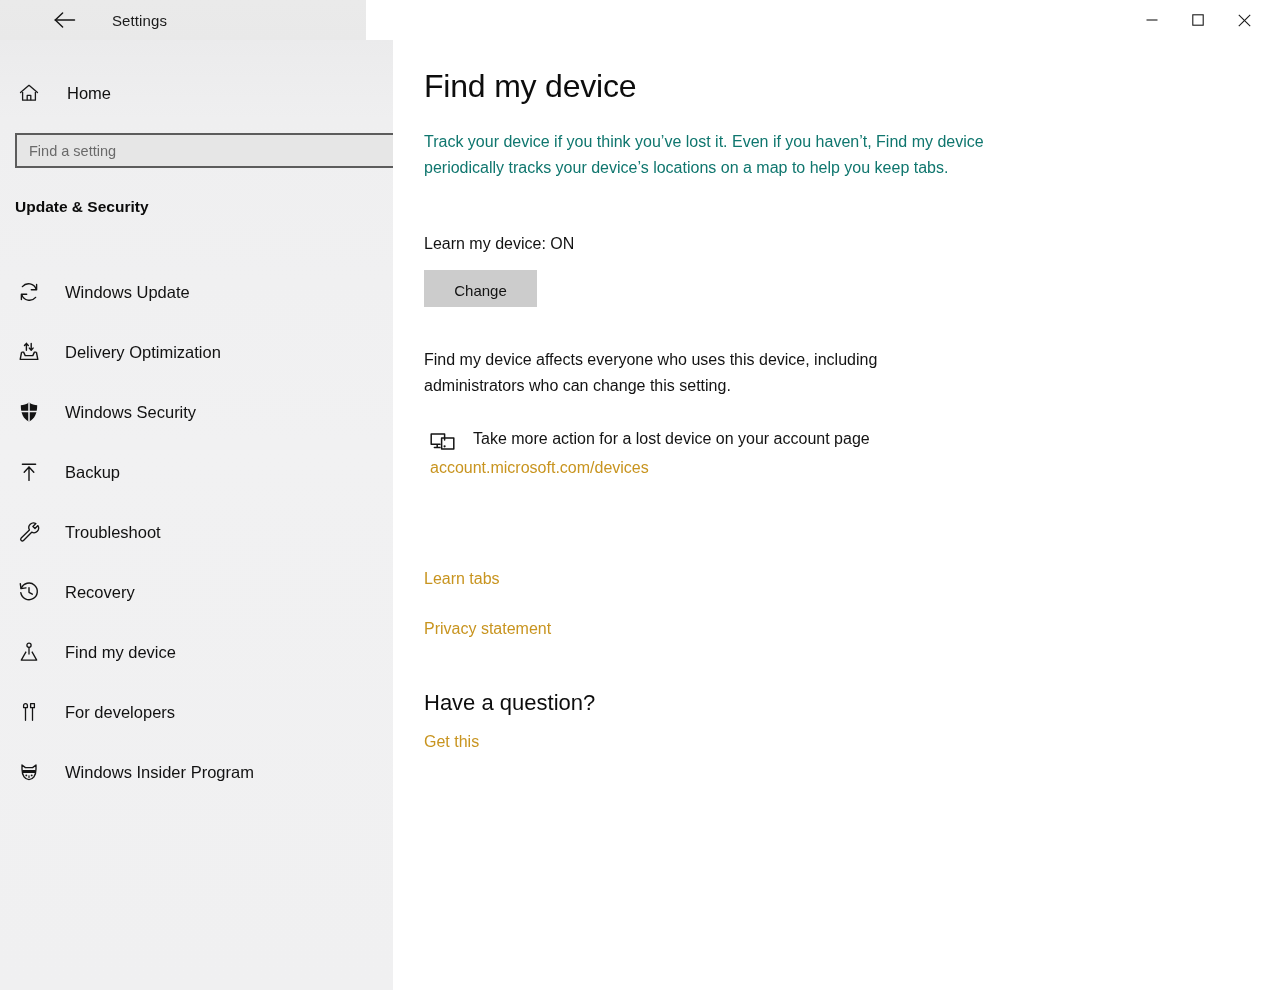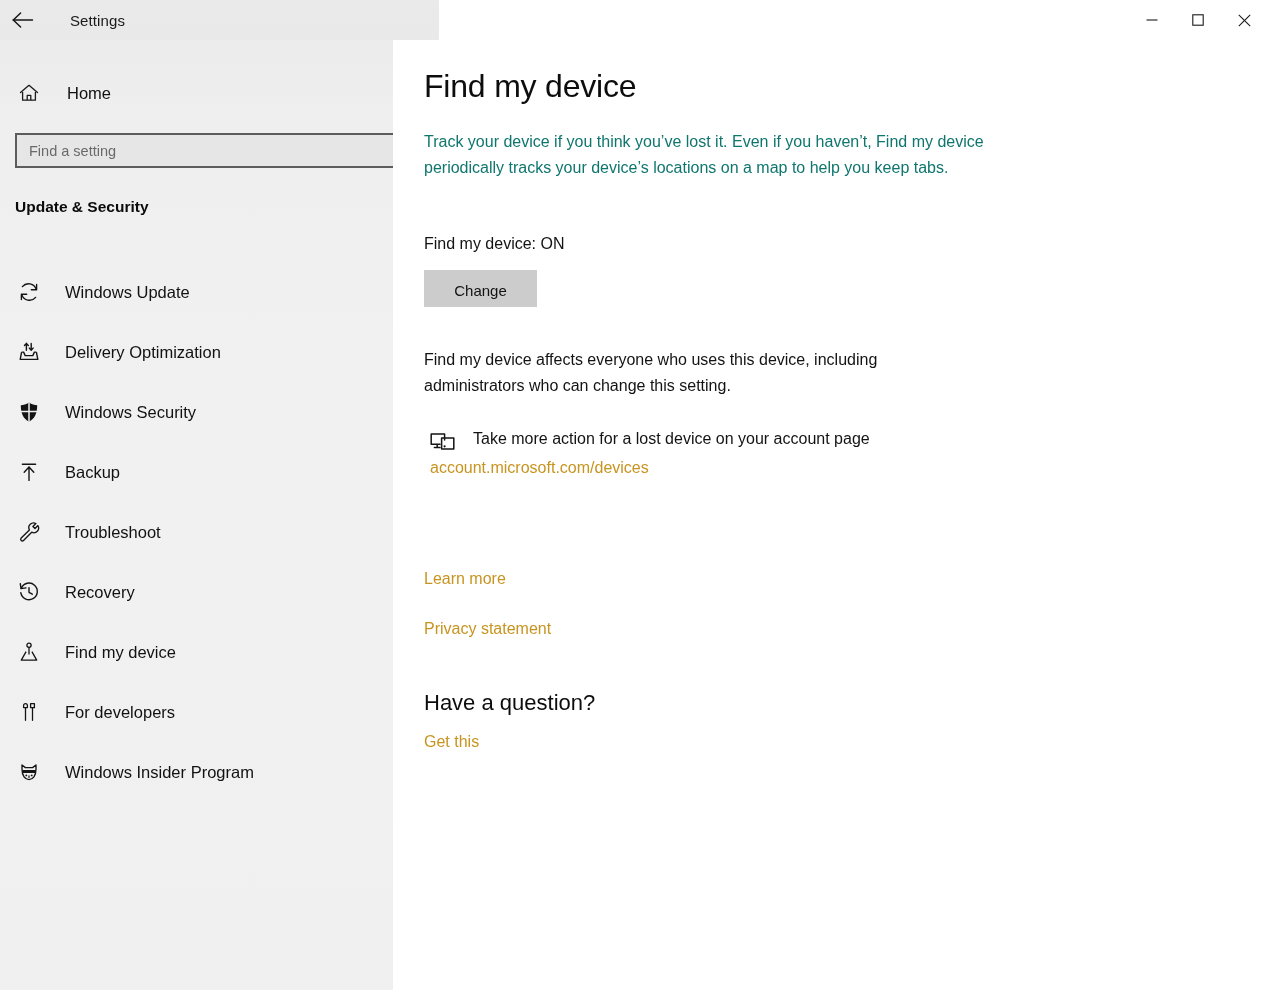--- a/index.html
+++ b/index.html
@@ -24,25 +24,26 @@
   .titlebar {
     position: absolute;
     top: 0; left: 0;
     width: 1267px;
     height: 40px;
     z-index: 40;
     display: flex;
     align-items: center;
   }
   .titlebar-left {
-    width: 439px;
+    width: 366px;
     height: 40px;
     display: flex;
     align-items: center;
     background: linear-gradient(180deg, #eaeaea 0%, #e9e9e9 100%);
+    padding-left: 42px;
   }
   .titlebar-right {
     flex: 1;
     height: 40px;
     background: #ffffff;
     display: flex;
     justify-content: flex-end;
     align-items: center;
   }
   .back-btn {
@@ -440,21 +441,21 @@
 
     </div>
   </div>
 
   <div class="content">
 
     <h1 class="page-title">Find my device</h1>
 
     <p class="intro">Track your device if you think you’ve lost it. Even if you haven’t, Find my device periodically tracks your device’s locations on a map to help you keep tabs.</p>
 
-    <div class="status-line">Find my device: ON</div>
+    <div class="status-line">Learn my device: ON</div>
 
     <button class="change-btn">Change</button>
 
     <p class="affects">Find my device affects everyone who uses this device, including administrators who can change this setting.</p>
 
     <div class="account-block">
       <div class="account-row">
         <span class="devices-icon">
           <svg width="26" height="22" viewBox="0 0 26 22">
             <path d="M1.2 3.0 L14.6 3.0 L14.6 9.0 M1.2 3.0 L1.2 13.2 L10.0 13.2" fill="none" stroke="#141414" stroke-width="1.5" stroke-linejoin="round" stroke-linecap="round"></path>
@@ -462,21 +463,21 @@
             <line x1="7.2" y1="13.2" x2="7.2" y2="16.4" stroke="#141414" stroke-width="1.5"></line>
             <rect x="11.6" y="7.1" width="12.2" height="11.0" fill="none" stroke="#141414" stroke-width="1.5" stroke-linejoin="round"></rect>
             <circle cx="14.6" cy="15.3" r="1.1" fill="#141414"></circle>
           </svg>
         </span>
         <span class="account-text">Take more action for a lost device on your account page</span>
       </div>
       <a class="account-url" href="#">account.microsoft.com/devices</a>
     </div>
 
-    <a class="link-learn" href="#">Learn more</a>
+    <a class="link-learn" href="#">Learn tabs</a>
     <a class="link-privacy" href="#">Privacy statement</a>
 
     <h2 class="question-heading">Have a question?</h2>
     <a class="link-help" href="#">Get this</a>
 
   </div>
 
   <div class="titlebar">
     <div class="titlebar-left">
       <span class="back-btn">

